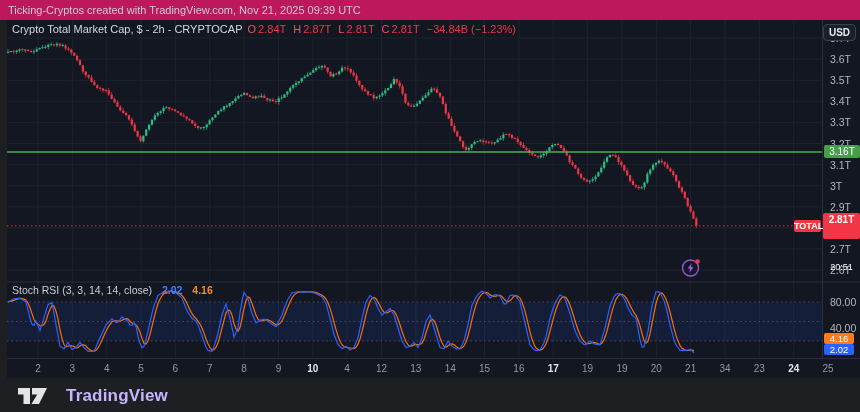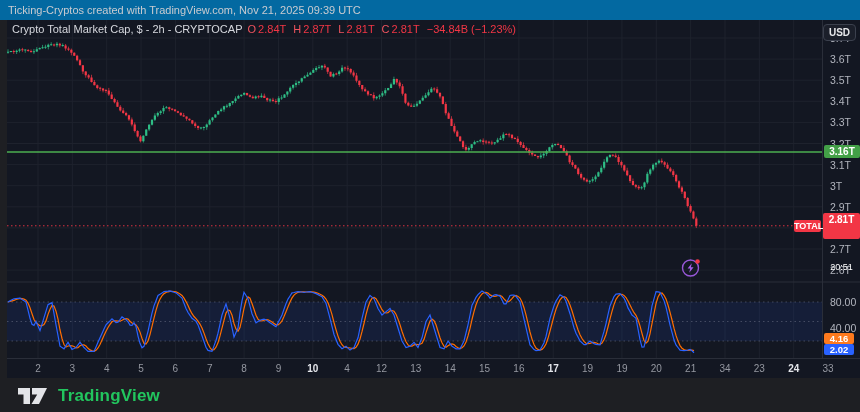--- a/index.html
+++ b/index.html
@@ -2,21 +2,21 @@
 <html><head>
 <meta charset="utf-8">
 <style>
   * { margin:0; padding:0; box-sizing:border-box; }
   html,body { width:860px; height:412px; background:#1e1f23; overflow:hidden;
     font-family:"Liberation Sans","DejaVu Sans",sans-serif; }
   #page { position:relative; width:860px; height:412px; background:#1e1f23; }
 
   
   #attribution { position:absolute; left:0; top:0; width:860px; height:20px;
-    background:#0369a1; color:#c9cbd0; font-size:11px; line-height:20px; padding-left:8px;
+    background:#be185d; color:#c9cbd0; font-size:11px; line-height:20px; padding-left:8px;
     white-space:nowrap; }
 
   
   #widget { position:absolute; left:7px; top:20px; width:853px; height:358px;
     background:#131722; }
   #chart-svg { position:absolute; left:0; top:0; }
 
   
   #main-legend { position:absolute; left:5px; top:3px; font-size:11px; color:#d6d8de;
     white-space:nowrap; z-index:5; cursor:pointer; }
@@ -27,21 +27,21 @@
   #stoch-legend { position:absolute; left:5px; top:264px; font-size:10.5px; color:#c9ccd4;
     white-space:nowrap; z-index:5; cursor:pointer; }
   #stoch-legend .kv { color:#4a7dff; font-weight:bold; margin-left:7px; }
   #stoch-legend .dv { color:#ff8a1d; font-weight:bold; margin-left:7px; }
 
   
   #price-axis { position:absolute; left:815px; top:0; width:50px; height:338px;
     border-left:1px solid #2a2e39; z-index:4; cursor:ns-resize; }
   .tick { position:absolute; left:7px; font-size:10.5px; color:#b2b5be; }
   .badge { position:absolute; left:1px; width:36px; text-align:center; border-radius:2px;
-    font-size:10px; font-weight:bold; color:#fff; z-index:6; }
+    font-size:10px; font-weight:normal; color:#fff; z-index:6; }
   #usd-btn { position:absolute; left:816px; top:4px; width:33px; height:17px;
     background:#1b1f2a; border:1px solid #3b404d; border-radius:4px; color:#e6e7ea;
     font-size:10px; font-weight:bold; text-align:center; line-height:15px; z-index:7; cursor:pointer; }
 
   
   #time-axis { position:absolute; left:0; top:338px; width:853px; height:20px;
     border-top:1px solid #2a2e39; z-index:4; cursor:ew-resize; }
   #time-labels { position:absolute; left:0; top:0; width:826px; height:20px; overflow:hidden; }
   .tlabel { position:absolute; top:4px; font-size:10px; color:#9598a1; transform:translateX(-50%); }
   .tlabel.em { color:#e4e6eb; font-weight:bold; }
@@ -55,21 +55,21 @@
     border-radius:2px; color:#fff; text-align:center; z-index:6; }
   #last-badge .p { font-size:10px; font-weight:bold; line-height:13px; }
   #last-badge .cd { font-size:9px; line-height:11px;margin-top:36px; }
 
   
   #flash-icon { position:absolute; width:22px; height:22px; z-index:6; cursor:pointer; }
 
   
   #footer { position:absolute; left:0; top:380px; width:860px; height:32px; background:#1e1f23;
     display:flex; align-items:center; }
-  #footer .brand { color:#22c55e; font-size:17px; font-weight:bold; margin-left:10px;
+  #footer .brand { color:#c4b5fd; font-size:17px; font-weight:bold; margin-left:18px;
     letter-spacing:0.2px; }
   #tv-logo { margin-left:18px; }
 </style>
 </head>
 <body>
 
 <div id="page">
 
   <div id="attribution">
     <span>Ticking-Cryptos created with TradingView.com, Nov 21, 2025 09:39 UTC</span>
@@ -125,20 +125,25 @@
         <polyline points="1.0,282.0 3.0,281.5 5.0,280.9 7.0,280.4 9.0,279.5 11.0,278.9 13.0,278.4 15.0,278.6 17.0,279.1 19.0,280.1 21.0,283.1 23.0,287.8 25.0,293.7 27.0,299.5 29.0,302.4 31.0,304.3 33.0,305.9 35.0,305.6 37.0,304.6 39.0,300.9 41.0,294.4 43.0,289.2 45.0,285.5 47.0,286.1 49.0,291.2 51.0,299.1 53.0,310.0 55.0,318.5 57.0,324.5 59.0,327.0 61.0,326.0 63.0,325.6 65.0,325.8 67.0,326.5 69.0,327.8 71.0,327.6 73.0,325.8 75.0,324.9 77.0,324.9 79.0,326.0 81.0,328.3 83.0,329.9 85.0,330.9 87.0,331.4 89.0,330.3 91.0,328.0 93.0,324.6 95.0,320.1 97.0,315.6 99.0,311.3 101.0,307.5 103.0,304.4 105.0,301.8 107.0,300.8 109.0,300.8 111.0,301.1 113.0,301.2 115.0,300.3 117.0,299.2 119.0,298.6 121.0,299.1 123.0,301.2 125.0,303.0 127.0,303.8 129.0,304.9 131.0,307.7 133.0,312.1 135.0,318.4 137.0,323.4 139.0,324.1 141.0,321.0 143.0,314.6 145.0,306.3 147.0,298.1 149.0,290.4 151.0,283.8 153.0,279.1 155.0,275.8 157.0,273.6 159.0,272.5 161.0,271.8 163.0,271.3 165.0,271.3 167.0,271.5 169.0,271.9 171.0,272.8 173.0,274.0 175.0,275.5 177.0,278.1 179.0,281.6 181.0,285.6 183.0,289.9 185.0,293.7 187.0,296.5 189.0,298.7 191.0,301.1 193.0,304.1 195.0,308.1 197.0,313.1 199.0,318.7 201.0,323.7 203.0,327.5 205.0,330.0 207.0,329.6 209.0,327.2 211.0,322.8 213.0,315.9 215.0,308.2 217.0,300.4 219.0,293.1 221.0,289.9 223.0,290.7 225.0,295.2 227.0,303.5 229.0,308.9 231.0,311.3 233.0,307.6 235.0,298.6 237.0,288.5 239.0,280.4 241.0,276.9 243.0,278.2 245.0,283.5 247.0,289.2 249.0,295.2 251.0,299.1 253.0,300.7 255.0,301.0 257.0,300.1 259.0,299.7 261.0,299.9 263.0,300.7 265.0,302.0 267.0,303.4 269.0,304.8 271.0,304.8 273.0,303.4 275.0,300.9 277.0,296.5 279.0,291.7 281.0,286.7 283.0,282.0 285.0,277.9 287.0,275.1 289.0,273.4 291.0,272.3 293.0,272.0 295.0,271.9 297.0,271.9 299.0,272.0 301.0,272.0 303.0,271.9 305.0,271.9 307.0,272.1 309.0,272.6 311.0,273.3 313.0,274.2 315.0,275.2 317.0,276.8 319.0,279.0 321.0,282.7 323.0,288.1 325.0,294.7 327.0,302.5 329.0,309.6 331.0,316.1 333.0,321.2 335.0,324.7 337.0,326.8 339.0,327.3 341.0,327.7 343.0,328.0 345.0,328.3 347.0,328.6 349.0,327.3 351.0,324.2 353.0,319.0 355.0,311.7 357.0,303.5 359.0,294.6 361.0,287.3 363.0,281.6 365.0,278.3 367.0,277.5 369.0,278.8 371.0,282.0 373.0,285.7 375.0,289.7 377.0,292.2 379.0,293.0 381.0,292.6 383.0,290.9 385.0,290.5 387.0,291.3 389.0,294.2 391.0,299.1 393.0,304.8 395.0,311.3 397.0,316.9 399.0,321.8 401.0,324.9 403.0,326.2 405.0,326.2 407.0,324.9 409.0,324.4 411.0,324.7 413.0,324.3 415.0,323.2 417.0,319.4 419.0,312.9 421.0,306.8 423.0,301.1 425.0,299.1 427.0,300.7 429.0,304.8 431.0,311.3 433.0,317.8 435.0,322.8 437.0,326.4 439.0,327.3 441.0,325.7 443.0,324.6 445.0,323.9 447.0,324.6 449.0,326.5 451.0,327.8 453.0,328.5 455.0,327.8 457.0,325.9 459.0,321.9 461.0,315.9 463.0,308.4 465.0,299.5 467.0,291.6 469.0,284.8 471.0,279.7 473.0,276.5 475.0,273.9 477.0,272.6 479.0,272.4 481.0,273.1 483.0,274.9 485.0,275.9 487.0,276.3 489.0,276.1 491.0,275.4 493.0,275.3 495.0,276.5 497.0,278.9 499.0,281.0 501.0,281.9 503.0,280.7 505.0,278.6 507.0,276.3 509.0,275.5 511.0,276.4 513.0,278.1 515.0,282.0 517.0,287.7 519.0,294.9 521.0,303.4 523.0,312.0 525.0,319.1 527.0,324.5 529.0,328.1 531.0,329.4 533.0,330.2 535.0,329.4 537.0,327.4 539.0,324.0 541.0,318.3 543.0,311.2 545.0,303.5 547.0,295.8 549.0,289.3 551.0,284.2 553.0,279.9 555.0,277.5 557.0,276.6 559.0,277.4 561.0,280.6 563.0,285.0 565.0,290.8 567.0,297.4 569.0,303.8 571.0,309.7 573.0,314.8 575.0,318.5 577.0,321.4 579.0,323.3 581.0,323.7 583.0,323.3 585.0,322.7 587.0,322.4 589.0,322.8 591.0,323.7 593.0,324.4 595.0,323.0 597.0,319.8 599.0,314.5 601.0,307.0 603.0,298.9 605.0,291.4 607.0,284.6 609.0,279.4 611.0,276.4 613.0,274.5 615.0,274.3 617.0,275.4 619.0,277.5 621.0,281.0 623.0,284.9 625.0,289.1 627.0,292.7 629.0,295.3 631.0,299.7 633.0,305.9 635.0,313.5 637.0,320.6 639.0,323.2 641.0,321.1 643.0,313.9 645.0,303.7 647.0,293.6 649.0,283.7 651.0,277.0 653.0,273.6 655.0,273.0 657.0,275.3 659.0,279.1 661.0,285.0 663.0,292.1 665.0,300.0 667.0,308.2 669.0,315.4 671.0,321.1 673.0,325.6 675.0,328.2 677.0,329.6 679.0,330.4 681.0,330.4 683.0,330.1 685.0,330.2 687.0,330.7" fill="none" stroke="#ff6d00" stroke-width="1.2"></polyline>
         <polyline points="1.0,282.0 3.0,280.9 5.0,279.8 7.0,278.8 9.0,278.5 11.0,278.3 13.0,278.1 15.0,279.4 17.0,280.7 19.0,282.0 21.0,290.1 23.0,298.3 25.0,304.3 27.0,305.4 29.0,301.5 31.0,306.1 33.0,310.6 35.0,304.1 37.0,297.6 39.0,291.1 41.0,284.6 43.0,283.6 45.0,282.6 47.0,293.7 49.0,304.8 51.0,315.5 53.0,326.2 55.0,327.5 57.0,328.8 59.0,325.6 61.0,322.3 63.0,325.9 65.0,329.4 67.0,328.5 69.0,327.5 71.0,324.9 73.0,322.3 75.0,324.9 77.0,327.5 79.0,329.4 81.0,331.4 83.0,331.4 85.0,331.4 87.0,331.4 89.0,326.9 91.0,322.3 93.0,317.8 95.0,313.4 97.0,309.1 99.0,304.8 101.0,302.8 103.0,300.9 105.0,298.9 107.0,300.7 109.0,302.5 111.0,302.1 113.0,299.6 115.0,296.9 117.0,298.3 119.0,299.6 121.0,301.8 123.0,305.1 125.0,305.4 127.0,302.8 129.0,306.4 131.0,316.1 133.0,323.3 135.0,327.8 137.0,326.3 139.0,318.8 141.0,311.3 143.0,302.1 145.0,293.1 147.0,285.9 149.0,280.7 151.0,275.5 153.0,274.2 155.0,272.9 157.0,271.6 159.0,271.4 161.0,271.2 163.0,270.9 165.0,271.6 167.0,272.3 169.0,272.9 171.0,274.6 173.0,276.4 175.0,278.1 177.0,283.3 179.0,288.5 181.0,292.5 183.0,295.4 185.0,298.3 187.0,299.8 189.0,301.4 191.0,304.9 193.0,310.3 195.0,315.8 197.0,321.5 199.0,327.2 201.0,330.4 203.0,330.9 205.0,331.4 207.0,325.9 209.0,320.5 211.0,313.2 213.0,304.1 215.0,295.0 217.0,289.5 219.0,283.9 221.0,291.1 223.0,298.3 225.0,307.7 227.0,317.1 229.0,312.6 231.0,308.0 233.0,292.8 235.0,280.9 237.0,272.3 239.0,275.5 241.0,278.8 243.0,286.2 245.0,293.7 247.0,298.3 249.0,302.8 251.0,301.5 253.0,300.2 255.0,299.7 257.0,299.2 259.0,299.7 261.0,301.2 263.0,302.8 265.0,304.1 267.0,305.4 269.0,306.7 271.0,302.8 273.0,298.9 275.0,295.0 277.0,289.3 279.0,283.6 281.0,279.1 283.0,276.0 285.0,272.9 287.0,272.5 289.0,272.0 291.0,271.6 293.0,271.8 295.0,272.0 297.0,272.3 299.0,272.0 301.0,271.8 303.0,271.6 305.0,272.3 307.0,272.9 309.0,273.6 311.0,274.6 313.0,275.7 315.0,276.8 317.0,280.1 319.0,283.3 321.0,290.8 323.0,298.3 325.0,306.4 327.0,314.5 329.0,319.4 331.0,324.3 333.0,326.5 335.0,328.8 337.0,327.5 339.0,326.2 341.0,328.1 343.0,330.1 345.0,328.8 347.0,327.5 349.0,322.6 351.0,317.8 353.0,308.0 355.0,298.3 357.0,290.1 359.0,282.0 361.0,278.8 363.0,275.5 365.0,277.1 367.0,278.8 369.0,283.6 371.0,288.5 373.0,291.8 375.0,295.0 377.0,293.4 379.0,291.8 381.0,290.1 383.0,288.5 385.0,291.8 387.0,295.0 389.0,301.5 391.0,308.0 393.0,314.5 395.0,321.0 397.0,324.3 399.0,327.5 401.0,326.9 403.0,326.2 405.0,324.3 407.0,322.3 409.0,324.9 411.0,327.5 413.0,322.6 415.0,317.8 417.0,309.6 419.0,301.5 421.0,298.3 423.0,295.0 425.0,301.5 427.0,308.0 429.0,314.5 431.0,321.0 433.0,327.5 435.0,328.1 437.0,328.8 439.0,324.9 441.0,321.0 443.0,323.6 445.0,326.2 447.0,327.5 449.0,328.8 451.0,328.8 453.0,328.8 455.0,324.9 457.0,321.0 459.0,312.9 461.0,304.8 463.0,295.0 465.0,285.3 467.0,281.4 469.0,277.4 471.0,274.6 473.0,272.8 475.0,270.9 477.0,272.3 479.0,273.6 481.0,275.5 483.0,278.1 485.0,276.5 487.0,275.0 489.0,274.6 491.0,275.4 493.0,276.1 495.0,280.1 497.0,283.9 499.0,283.8 501.0,279.7 503.0,275.5 505.0,275.2 507.0,275.0 509.0,276.3 511.0,279.1 513.0,282.0 515.0,290.6 517.0,299.2 519.0,307.7 521.0,316.3 523.0,324.9 525.0,327.2 527.0,329.6 529.0,330.6 531.0,330.4 533.0,330.1 535.0,326.5 537.0,322.8 539.0,316.4 541.0,307.4 543.0,298.3 545.0,292.0 547.0,285.8 549.0,281.1 551.0,278.0 553.0,274.9 555.0,276.1 557.0,277.4 559.0,281.2 561.0,287.5 563.0,293.7 565.0,300.7 567.0,307.7 569.0,313.2 571.0,317.1 573.0,321.0 575.0,322.8 577.0,324.6 579.0,324.6 581.0,322.8 583.0,321.0 585.0,322.3 587.0,323.6 589.0,324.4 591.0,324.6 593.0,324.9 595.0,318.1 597.0,311.4 599.0,303.6 601.0,294.7 603.0,285.9 605.0,281.2 607.0,276.5 609.0,274.1 611.0,273.8 613.0,273.6 615.0,275.9 617.0,278.2 619.0,282.2 621.0,287.9 623.0,291.4 625.0,295.0 627.0,296.6 629.0,298.3 631.0,309.0 633.0,319.7 635.0,327.1 637.0,326.9 639.0,319.1 641.0,311.3 643.0,298.6 645.0,285.9 647.0,278.8 649.0,271.6 651.0,271.9 653.0,272.3 655.0,276.4 657.0,280.6 659.0,287.1 661.0,295.9 663.0,304.8 665.0,312.3 667.0,319.8 669.0,324.9 671.0,327.5 673.0,330.1 675.0,330.4 677.0,330.6 679.0,330.5 681.0,330.0 683.0,329.4 685.0,330.8 687.0,332.7" fill="none" stroke="#2962ff" stroke-width="1.2"></polyline>
         <line x1="0" y1="262" x2="853" y2="262" stroke="#2a2e39" stroke-width="1"></line>
       </svg>
 
     <div id="main-legend">
       <span>Crypto Total Market Cap, $ - 2h - CRYPTOCAP</span>
       <span class="ohlc olab">O</span><span class="ohlc val">2.84T</span><span class="ohlc olab">H</span><span class="ohlc val">2.87T</span><span class="ohlc olab">L</span><span class="ohlc val">2.81T</span><span class="ohlc olab">C</span><span class="ohlc val">2.81T</span><span class="ohlc">−34.84B (−1.23%)</span>
     </div>
 
+    <div id="stoch-legend">
+      <span>Stoch RSI (3, 3, 14, 14, close)</span>
+      <span class="kv">2.02</span>
+      <span class="dv">4.16</span>
+    </div>
 
     <div id="price-axis">
         <span class="tick" style="top: 12px;">3.7T</span>
         <span class="tick" style="top: 33.1px;">3.6T</span>
         <span class="tick" style="top: 54.2px;">3.5T</span>
         <span class="tick" style="top: 75.3px;">3.4T</span>
         <span class="tick" style="top: 96.4px;">3.3T</span>
         <span class="tick" style="top: 117.5px;">3.2T</span>
         <span class="tick" style="top: 138.6px;">3.1T</span>
         <span class="tick" style="top: 159.7px;">3T</span>
@@ -177,21 +182,21 @@
           <span class="tlabel" style="left: 477.55px;">15</span>
           <span class="tlabel" style="left: 511.9px;">16</span>
           <span class="tlabel em" style="left: 546.25px;">17</span>
           <span class="tlabel" style="left: 580.6px;">19</span>
           <span class="tlabel" style="left: 614.95px;">19</span>
           <span class="tlabel" style="left: 649.3px;">20</span>
           <span class="tlabel" style="left: 683.65px;">21</span>
           <span class="tlabel" style="left: 718px;">34</span>
           <span class="tlabel" style="left: 752.35px;">23</span>
           <span class="tlabel em" style="left: 786.7px;">24</span>
-          <span class="tlabel" style="left: 821.05px;">33</span>
+          <span class="tlabel" style="left: 821.05px;">25</span>
         </div>
     </div>
 
     <div id="flash-icon" style="left: 673px; top: 237px;">
       <svg width="22" height="22" viewBox="0 0 22 22">
         <circle cx="10.5" cy="11" r="8" fill="none" stroke="#a55eea" stroke-width="1.4" opacity="0.9"></circle>
         <path d="M11.8 6.2 L7.6 11.6 L10.2 11.6 L9.2 15.8 L13.6 10.2 L10.9 10.2 Z" fill="#a55eea"></path>
         <circle cx="17.5" cy="4.5" r="2.3" fill="#f23645"></circle>
       </svg>
     </div>

